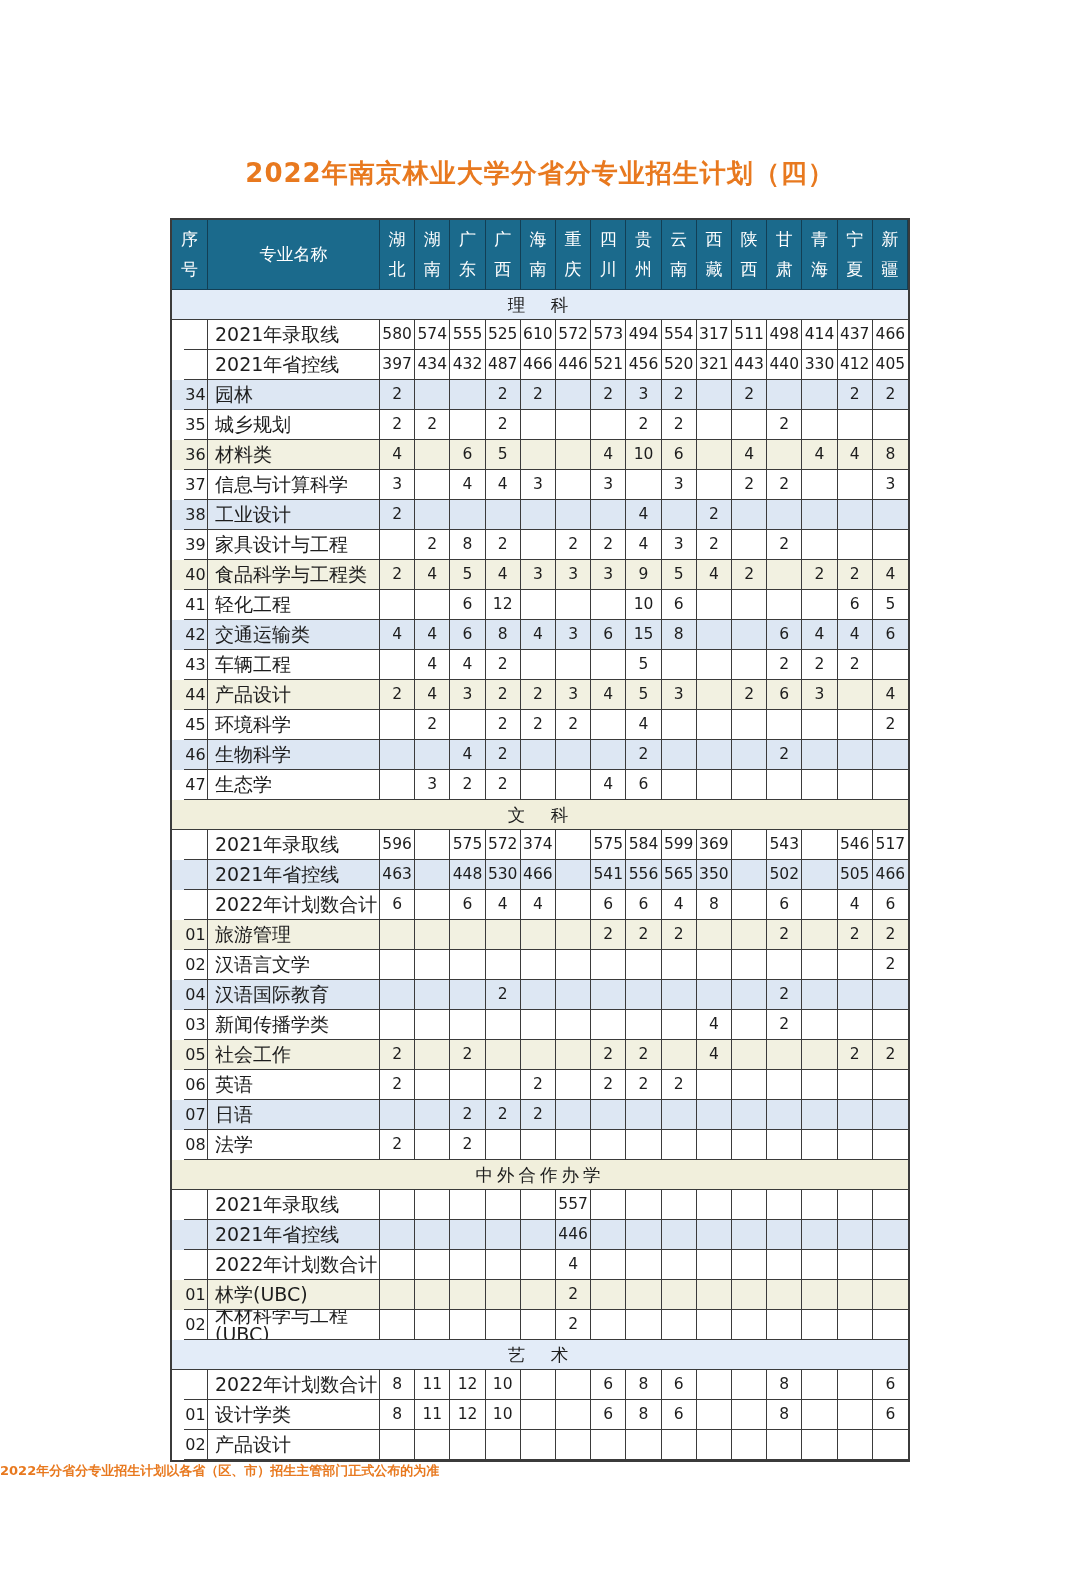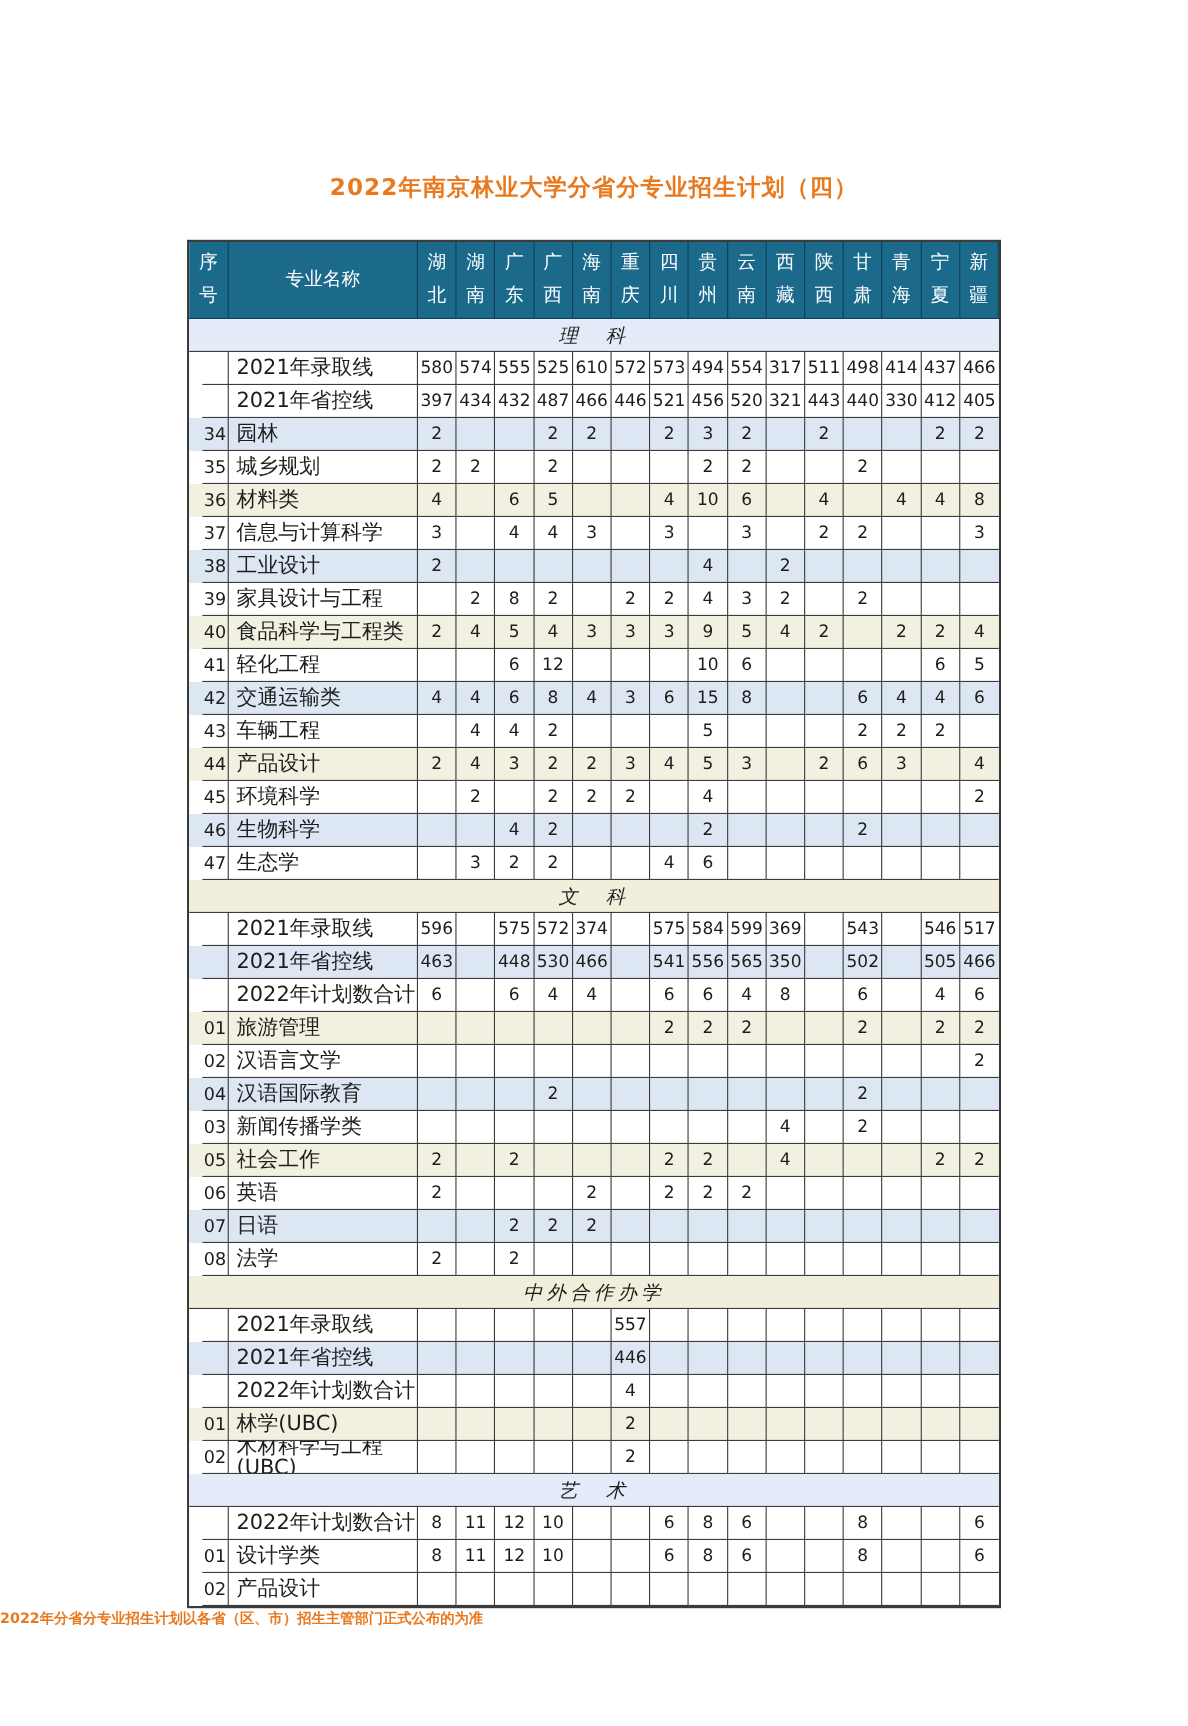--- a/index.html
+++ b/index.html
@@ -5,39 +5,39 @@
   :root{
     --header-bg:#1b6a8c; --header-line:#123f55; --header-text:#ffffff;
     --row-blue:#dde7f3; --row-cream:#f2f1e1;
     --sec-blue:#e3ecf8; --sec-cream:#f1efdc;
     --accent:#e8791f; --border:#3b3b3b; --ink:#1d1d1d;
   }
   html,body{margin:0;padding:0;background:#ffffff;}
   .page{position:relative;width:1080px;height:1569px;background:#ffffff;
         font-family:"DejaVu Sans","Liberation Sans",sans-serif;overflow:hidden;}
   .title{position:absolute;top:156px;left:0;width:100%;text-align:center;
-         font-size:21px;font-weight:bold;color:var(--accent);letter-spacing:1px;}
+         font-size:26px;font-weight:bold;color:var(--accent);letter-spacing:1px;}
   .tbl{position:absolute;top:218px;left:170px;width:740px;
        border:2px solid var(--border);box-sizing:border-box;background:#ffffff;}
   .row{display:grid;grid-template-columns:36px 172px repeat(15,1fr);
        height:30px;box-sizing:border-box;}
   .row.head{height:70px;background:var(--header-bg);}
   .cell{border-right:1px solid var(--border);border-bottom:1px solid var(--border);
         display:flex;align-items:center;justify-content:center;
         font-size:15.5px;color:var(--ink);box-sizing:border-box;overflow:hidden;
         line-height:1;}
   .cell:last-child{border-right:none;}
   .cell.num{font-size:16px;margin-left:12px;}
   .cell.name{justify-content:flex-start;padding-left:7px;font-size:19px;}
   .head .cell{color:var(--header-text);font-size:17px;font-weight:500;
               border-right:1px solid var(--header-line);
               border-bottom:1px solid var(--header-line);}
   .vstack{display:flex;flex-direction:column;align-items:center;justify-content:center;
           gap:13px;line-height:1;}
-  .section-row{display:grid;grid-template-columns:1fr;height:30px;box-sizing:border-box;font-style:italic;}
+  .section-row{display:grid;grid-template-columns:1fr;height:30px;box-sizing:border-box;}
   .section-cell{display:flex;align-items:center;justify-content:center;
                 font-size:17.5px;color:var(--ink);letter-spacing:4px;
                 border-bottom:1px solid var(--border);box-sizing:border-box;}
   .t-white{background:#ffffff;}
   .t-blue{background:var(--row-blue);}
   .t-cream{background:var(--row-cream);}
   .s-blue{background:var(--sec-blue);}
   .s-cream{background:var(--sec-cream);text-align:right;}
   .footer{position:absolute;top:1462px;left:0;width:100%;text-align:left;
           font-size:13px;font-weight:bold;color:var(--accent);}

